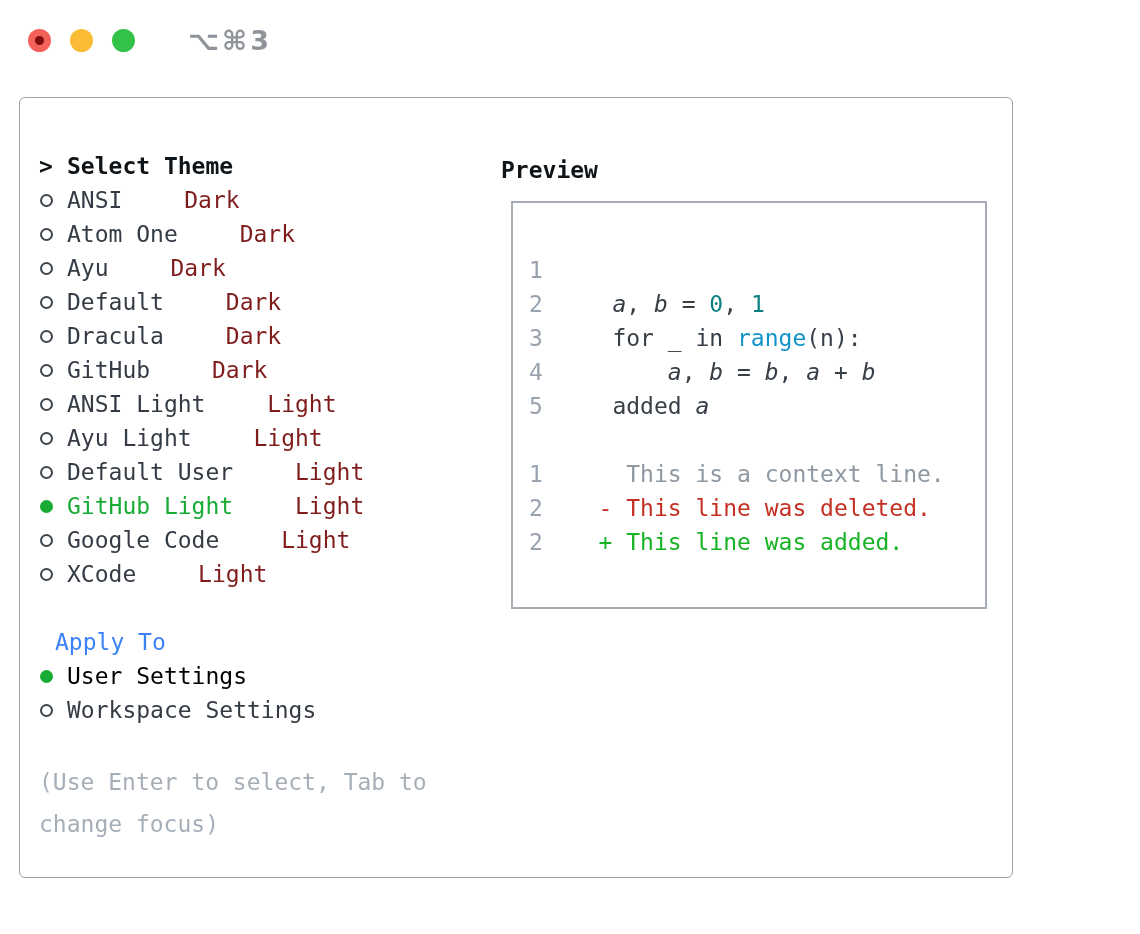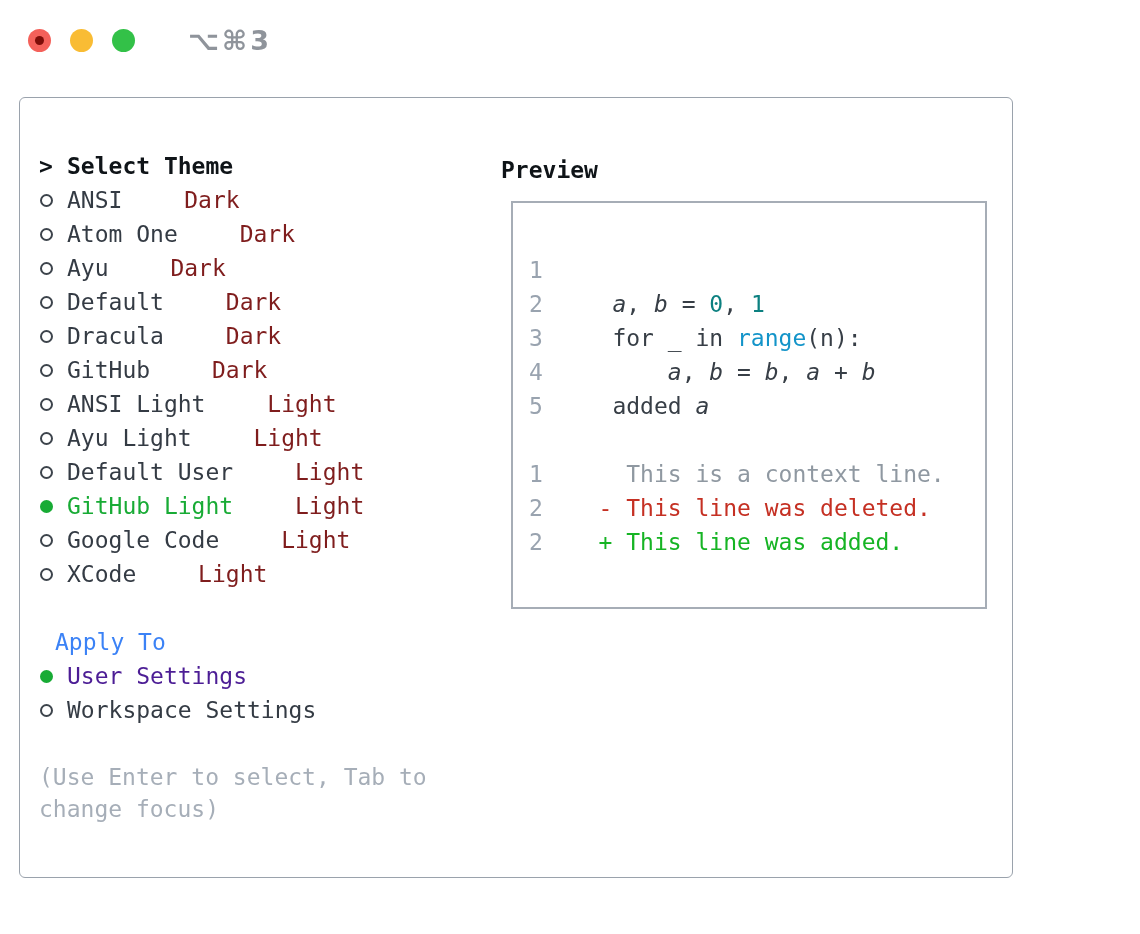--- a/index.html
+++ b/index.html
@@ -39,23 +39,23 @@
   .marker-cell { width:28px; display:flex; align-items:center; }
   .cursor { font-weight:bold; color:#0f1418; font-size:23px; }
   .radio { width:13px; height:13px; border-radius:50%; border:2px solid #3d444c; margin-left:1px; }
   .radio.selected { background:#18ab35; border-color:#18ab35; }
   .list-header-label { font-weight:bold; color:#0f1418;text-align:right; }
   .theme-name { color:#343b44; }
   .theme-item.selected .theme-name { color:#18ab35; }
   .theme-variant { color:#7f1d1d;margin-left:48px; }
   .apply-header { color:#3b82f6; margin-left:16px; }
   .option-name { color:#343b44; }
-  .apply-option.selected .option-name { color:#4c1d95; }
+  .apply-option.selected .option-name { color:#000000; }
   .hint {
-    width:435px; font-size:23px; line-height:32px; color:#a6aeb8;
+    width:435px; font-size:23px; line-height:42px; color:#a6aeb8;
     white-space:normal; word-break:normal;
   }
 
   
   .preview-label { position:absolute; left:481px; top:55px; }
   .preview-label span { font-weight:bold; color:#0f1418; }
   .preview-box {
     position:absolute; left:491px; top:103px; width:476px; height:408px;
     border:2px solid #a6adb6; background:#ffffff;
     padding:16px 0 0 16px; overflow:hidden;

